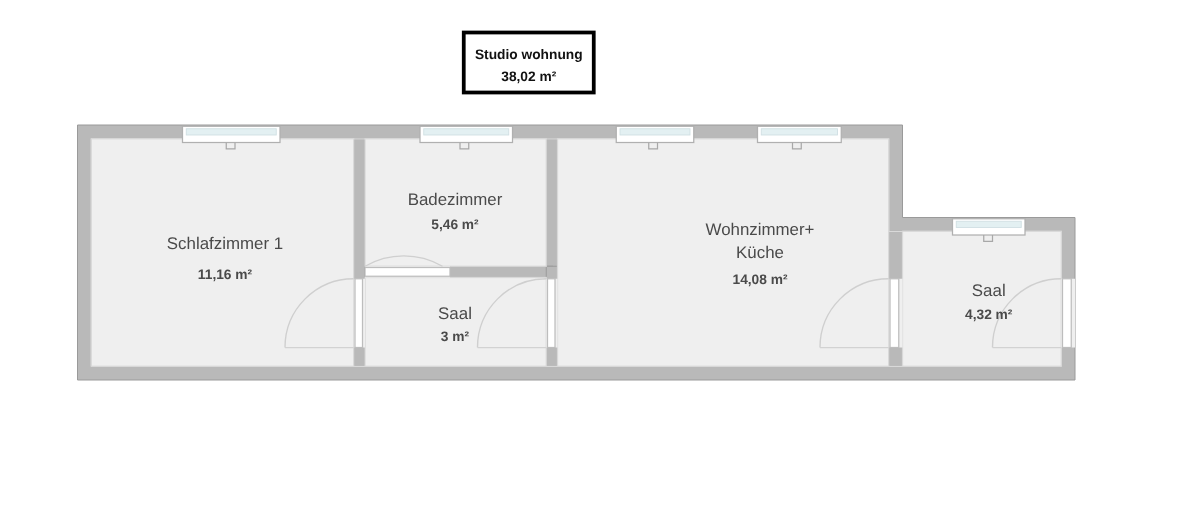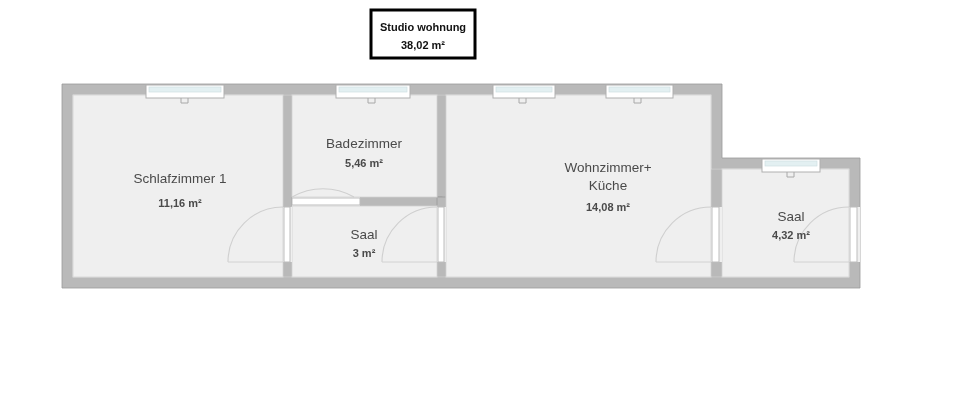--- a/index.html
+++ b/index.html
@@ -9,21 +9,21 @@
   }
   body {
     width: 960px;
     height: 409px;
     font-family: "Liberation Sans", sans-serif;
     overflow: hidden;
     position: relative;
   }
   #floorplan-root {
     position: absolute;
-    left: 0; top: 0;
+    left: 0; top: 16px;
     width: 960px;
     height: 298px;
     text-decoration: underline;
   }
   svg.plan {
     display: block;
     width: 960px;
     height: 409px;
   }
   .title-box-rect {

